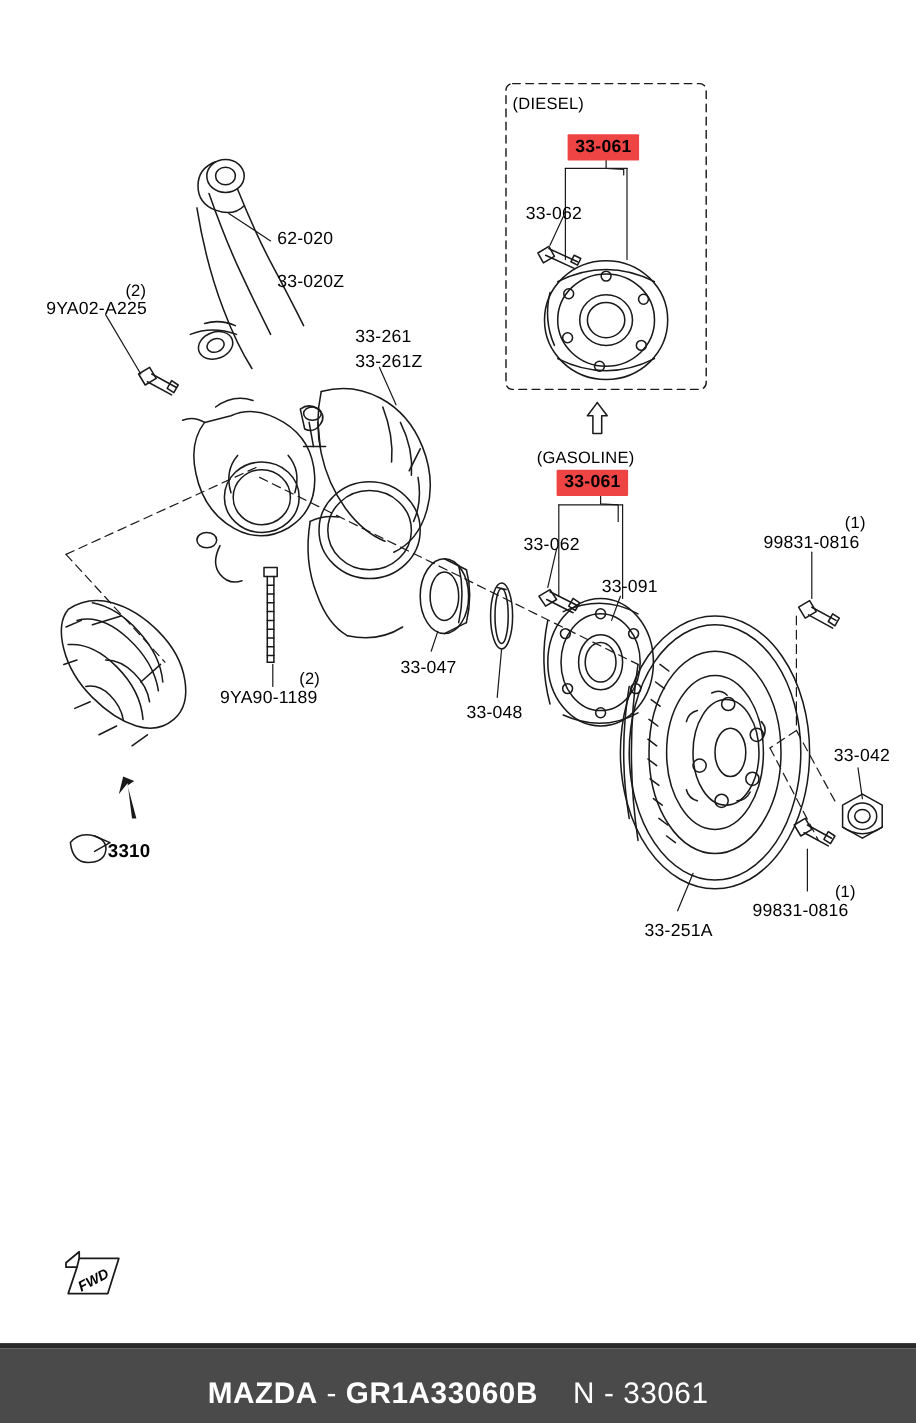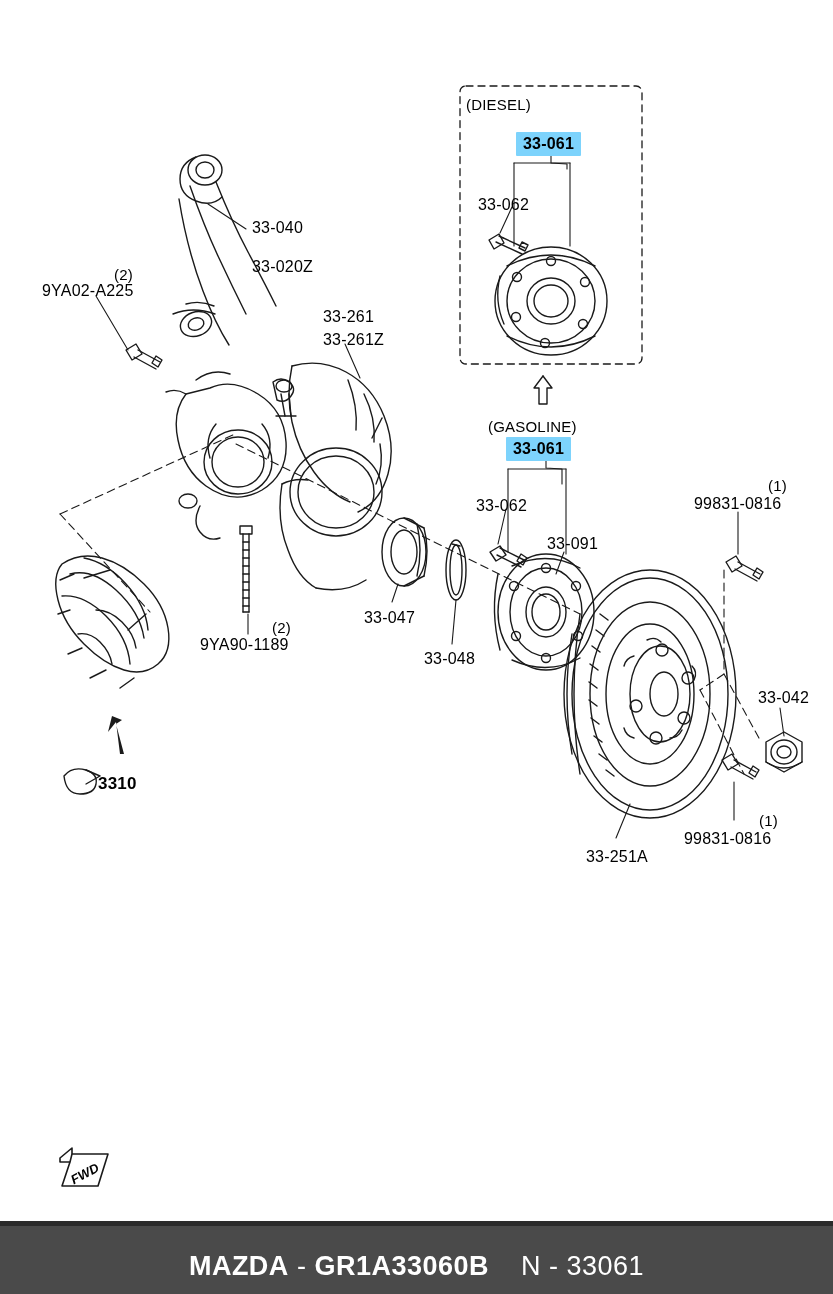--- a/index.html
+++ b/index.html
@@ -12,21 +12,21 @@
   }
   #page {
     position: relative;
     width: 833px;
     height: 1294px;
     background: #ffffff;
     overflow: hidden;
   }
   .diagram-area {
     position: absolute;
-    left: 0; top: 14px;
+    left: 0; top: 4px;
     width: 762px;
     height: 1226px;
   }
   svg.art {
     position: absolute;
     left: 0; top: 0;
     width: 833px;
     height: 1226px;
   }
   .lbl {
@@ -38,21 +38,21 @@
     letter-spacing: 0.2px;
   }
   .lbl.big {
     font-size: 17px;
     font-weight: bold;
   }
   .lbl.qty {
     font-size: 15px;
   }
   .lbl.hl {
-    background: #7dd3fc;
+    background: #ef4444;
     padding: 3px 7px 3px 7px;
     font-weight: bold;
     color: #000;
     border-radius: 1px;
   }
   .lbl.box {
     font-size: 15px;
   }
   .footer {
     position: absolute;
@@ -338,21 +338,21 @@
           <path d="M64,762 q8,-10 22,-6 q12,4 10,14 q-2,10 -16,10 q-14,0 -16,-18 z"></path>
           <path d="M86,756 l14,6 l-14,8"></path>
         </g>
 
       </g>
     </svg>
 
     <div class="lbl box" style="left:466px; top:82px;">(DIESEL)</div>
     <div class="lbl box" style="left:488px; top:404px;">(GASOLINE)</div>
 
-    <div class="lbl" style="left:252px; top:205px;">33-040</div>
+    <div class="lbl" style="left:252px; top:205px;">62-020</div>
     <div class="lbl" style="left:252px; top:228px;margin-top:16px;">33-020Z</div>
     <div class="lbl" style="left:42px; top:268px;">9YA02-A225</div>
     <div class="lbl qty" style="left:114px; top:252px;">(2)</div>
     <div class="lbl" style="left:323px; top:294px;">33-261</div>
     <div class="lbl" style="left:323px; top:317px;">33-261Z</div>
     <div class="lbl" style="left:200px; top:622px;">9YA90-1189</div>
     <div class="lbl qty" style="left:272px; top:605px;">(2)</div>
     <div class="lbl" style="left:364px; top:595px;">33-047</div>
     <div class="lbl" style="left:424px; top:636px;">33-048</div>
     <div class="lbl" style="left:547px; top:521px;">33-091</div>

